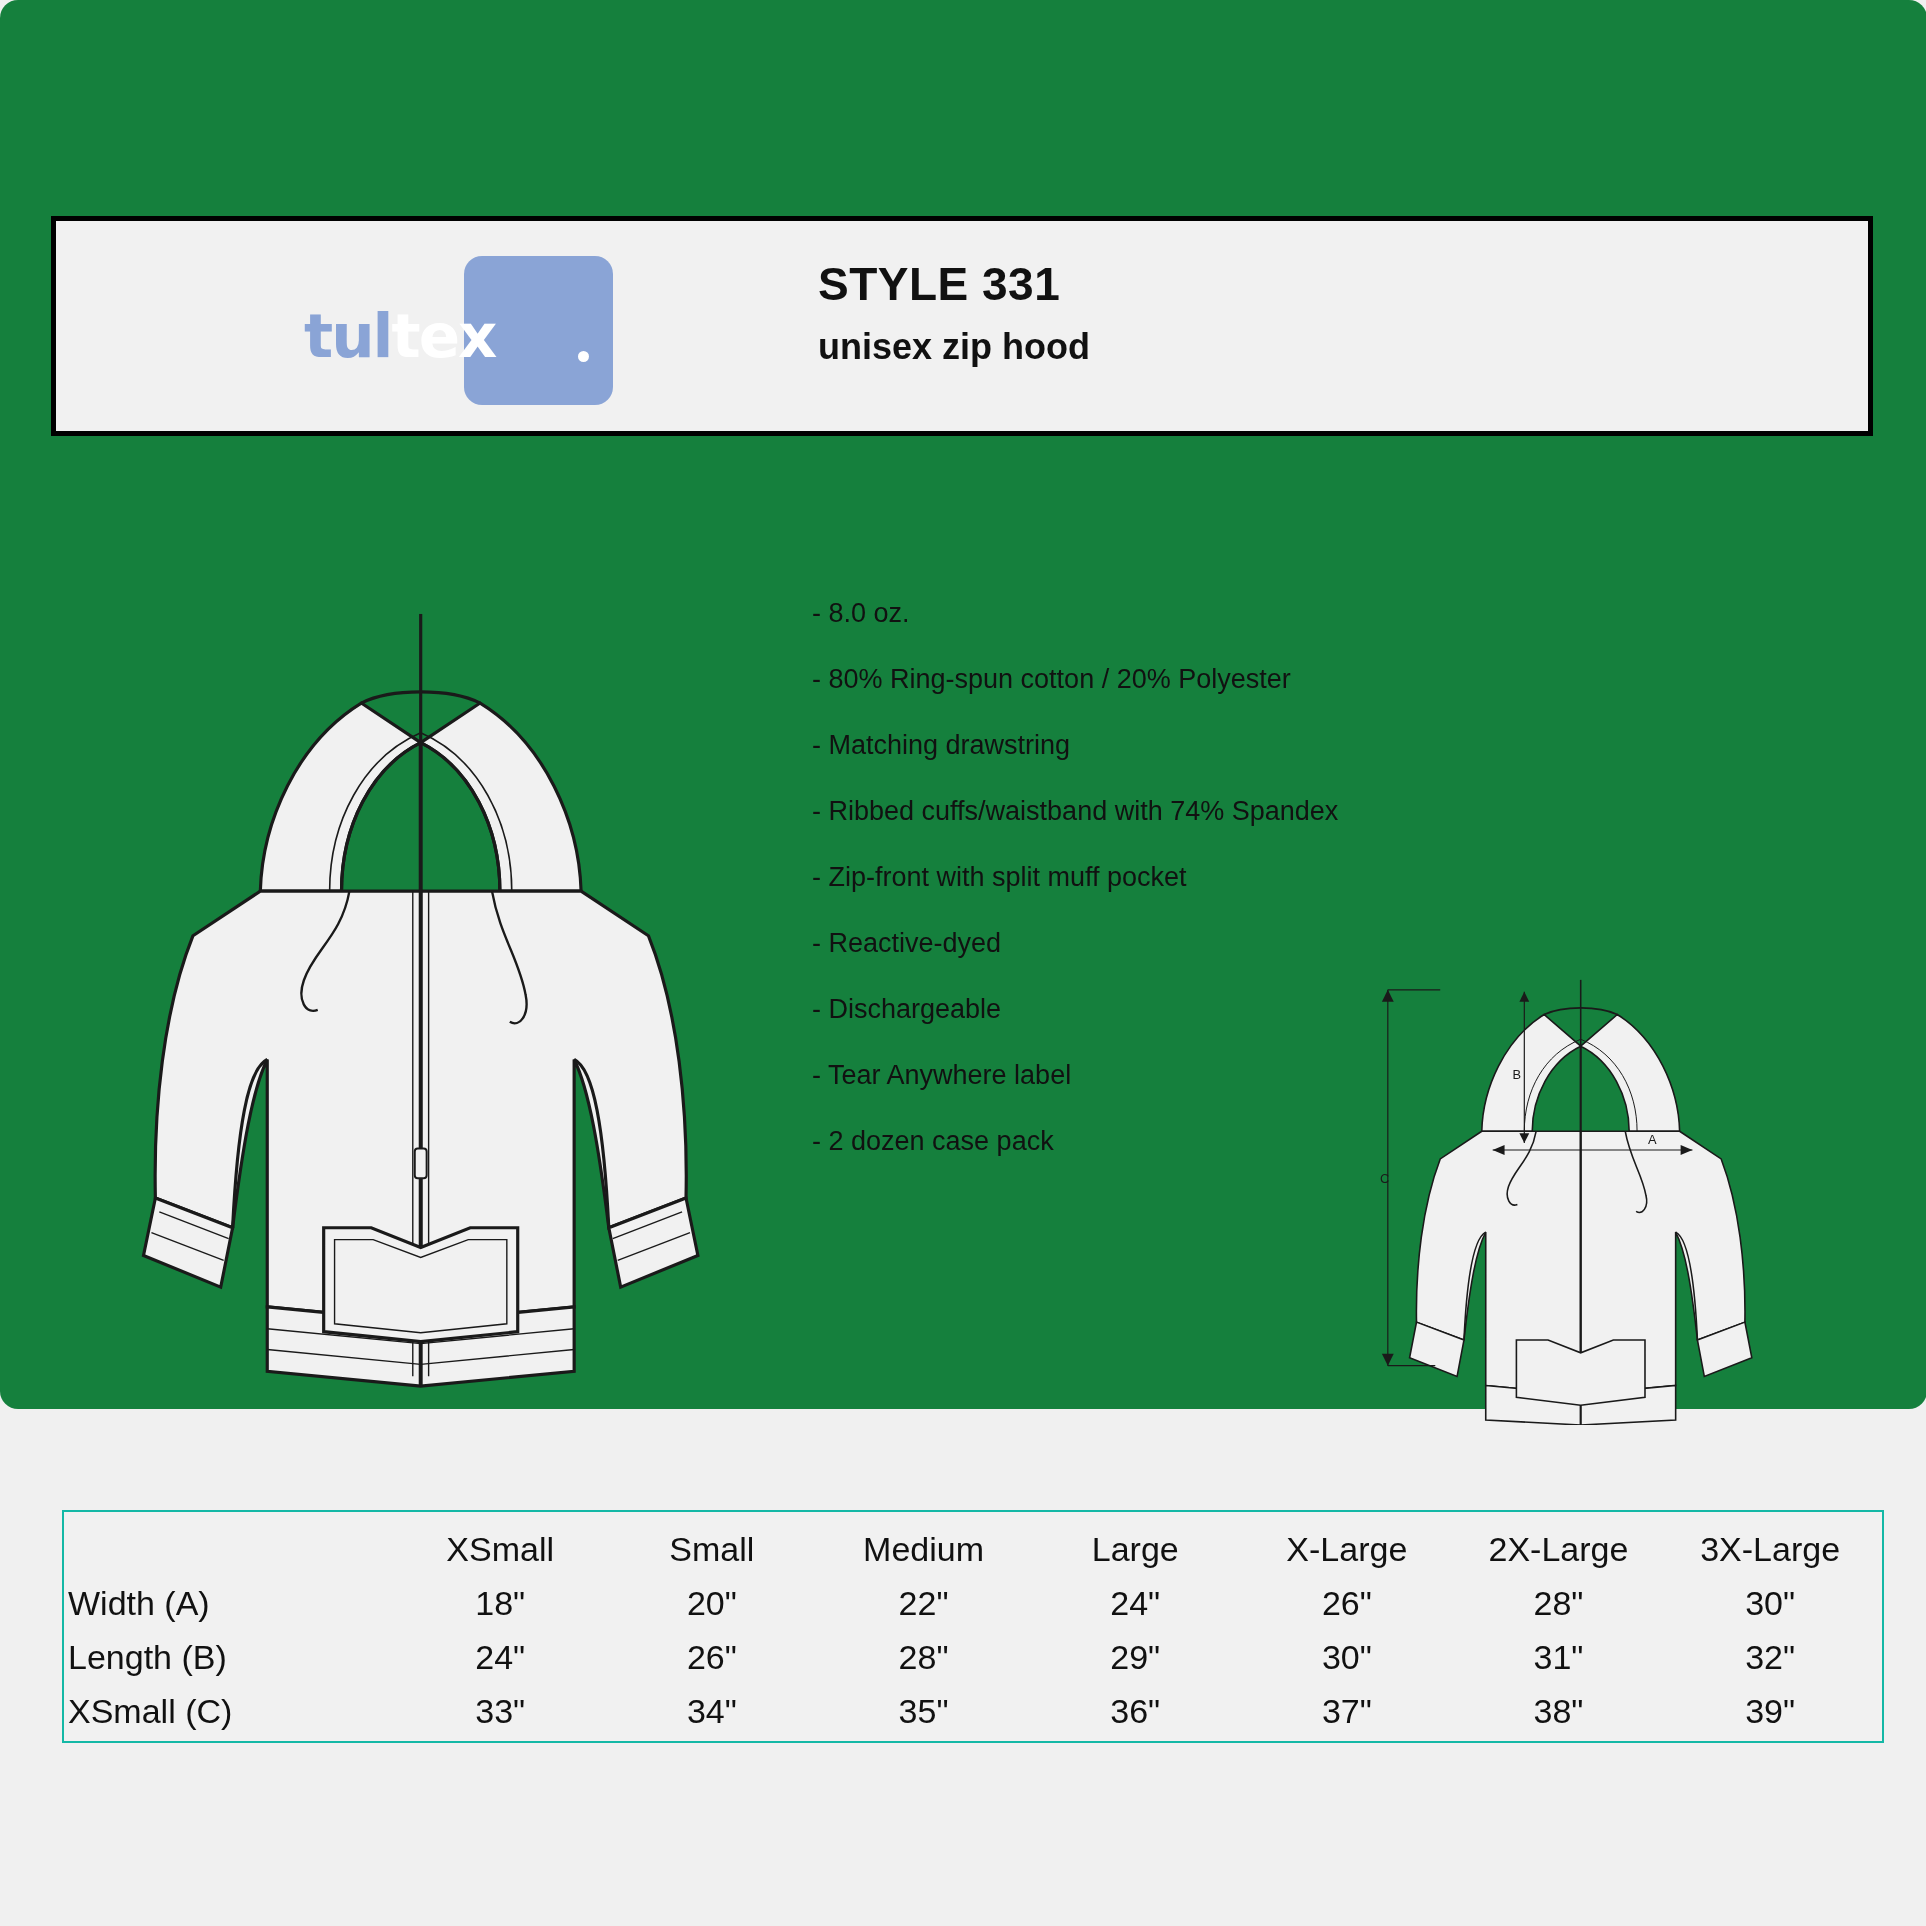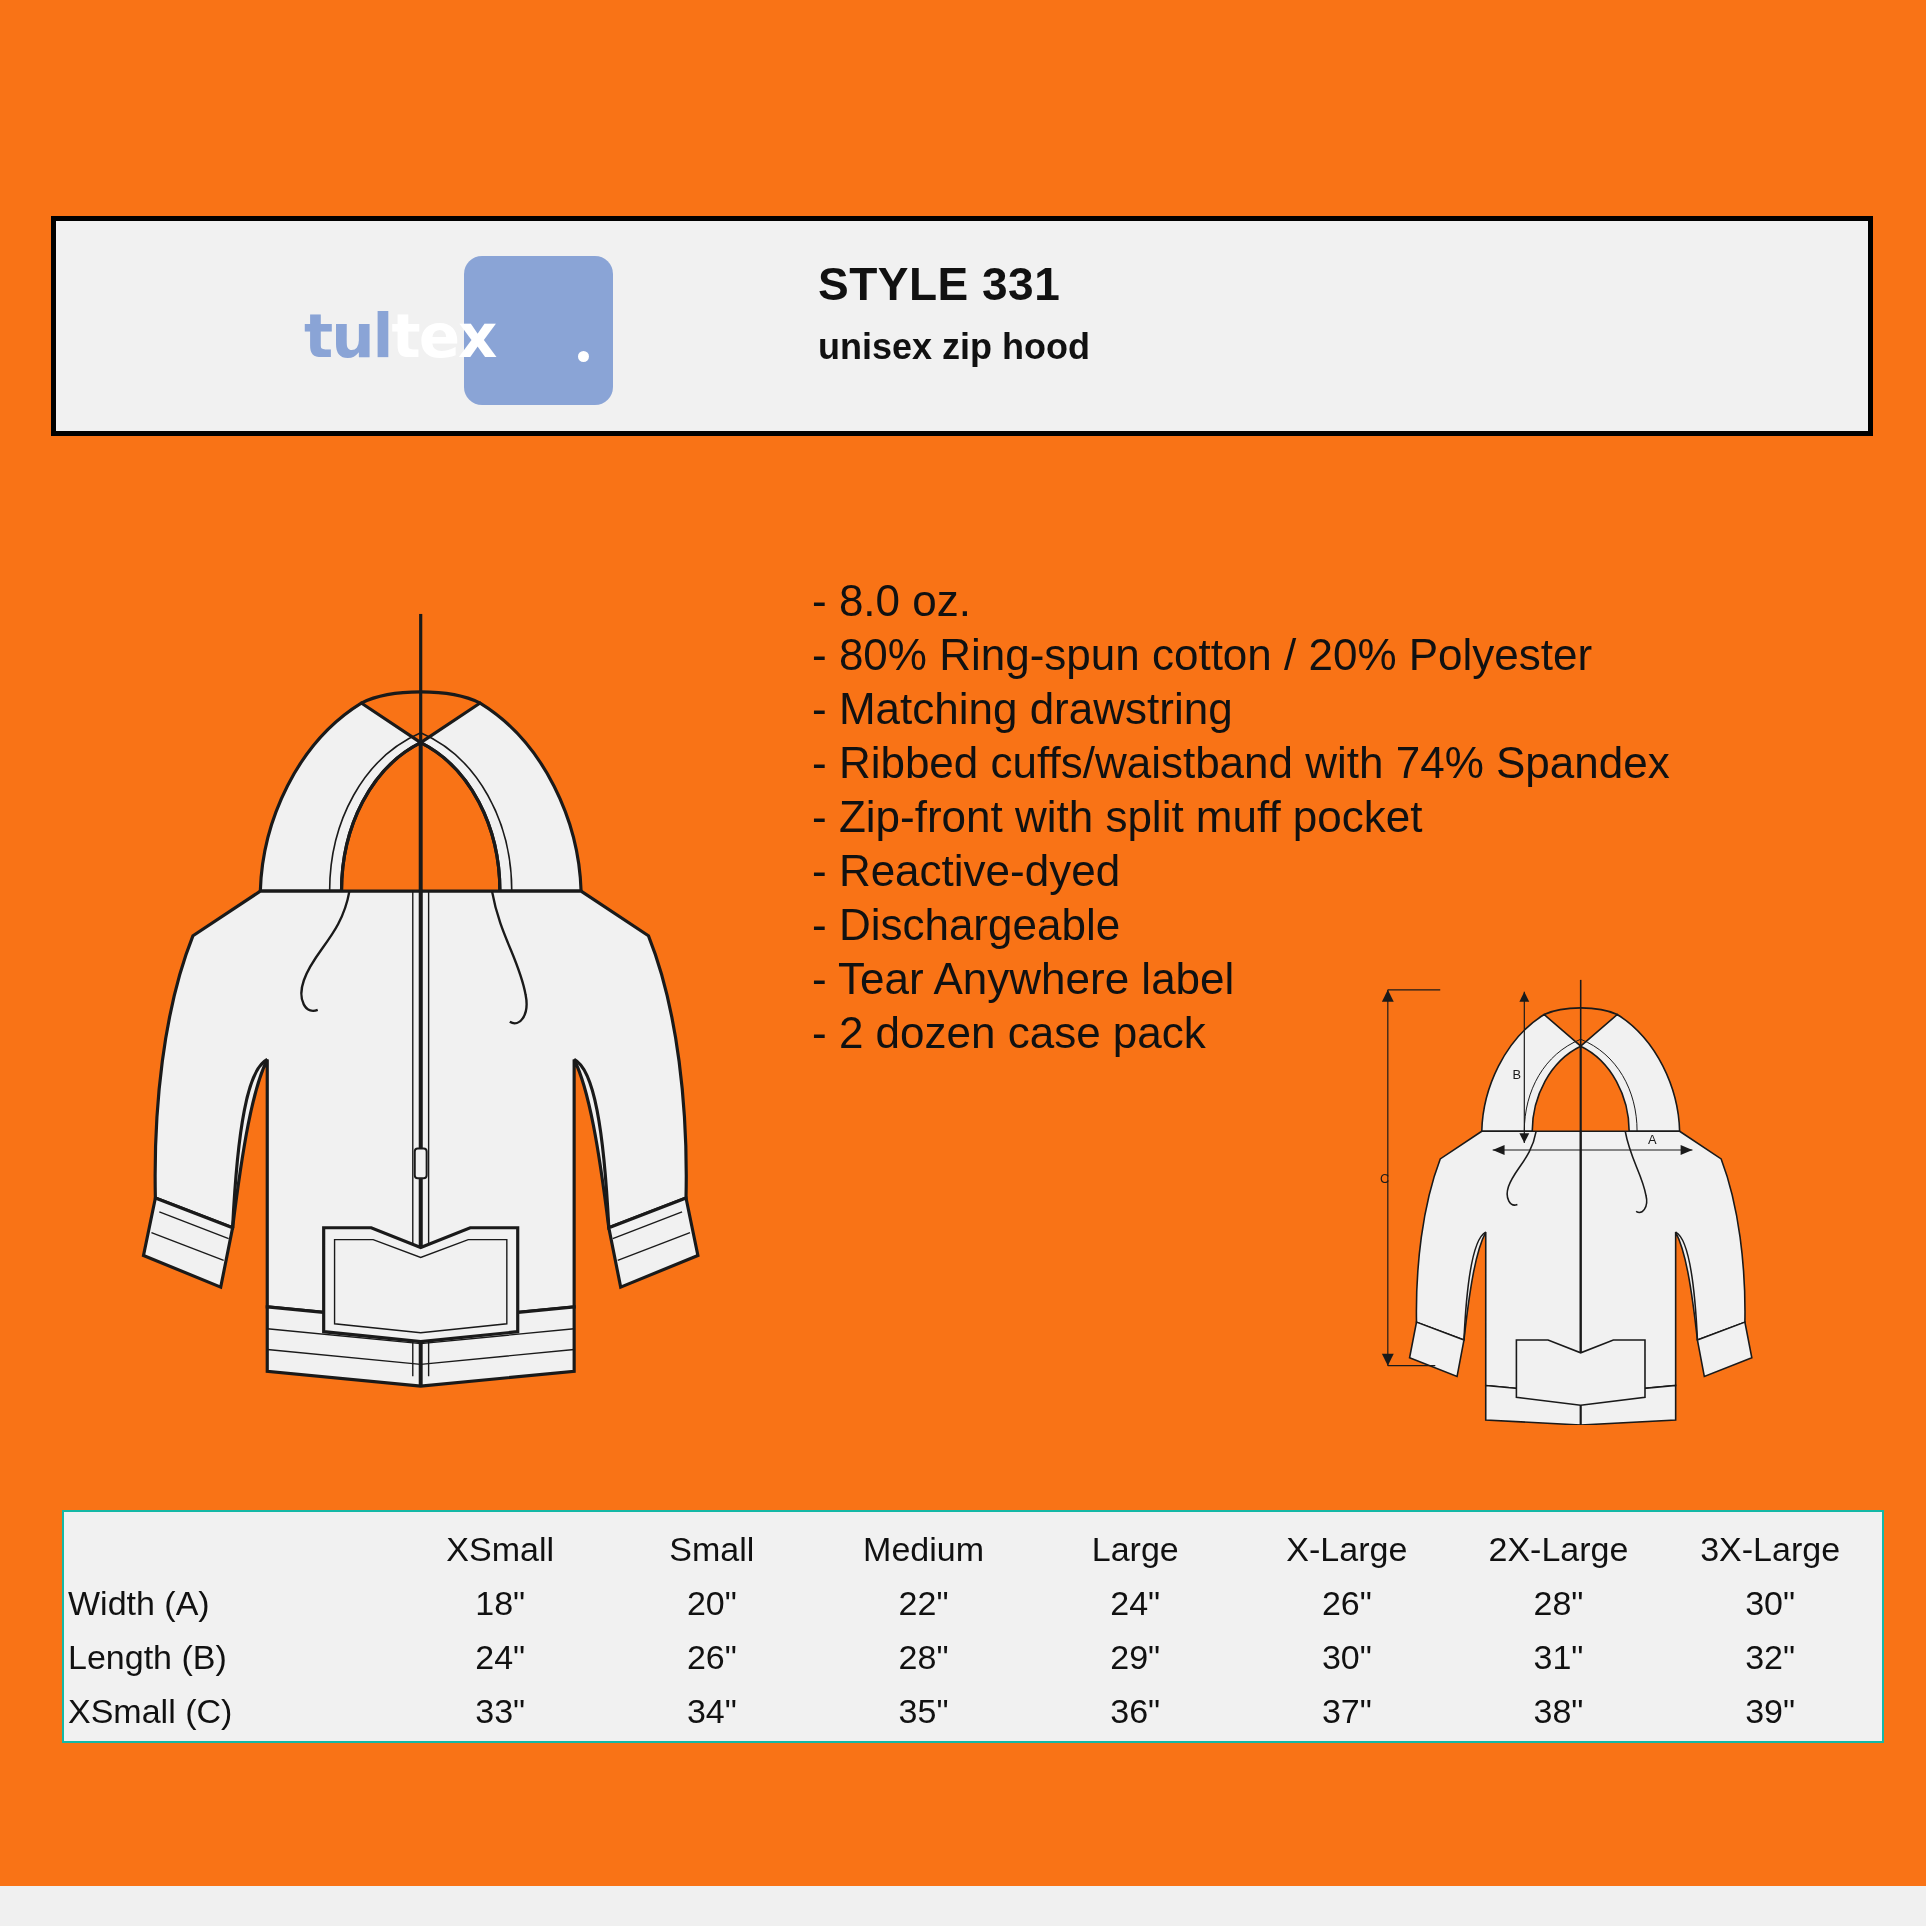--- a/index.html
+++ b/index.html
@@ -12,22 +12,23 @@
     height: 1927px;
     font-family: "Liberation Sans", sans-serif;
     color: #111;
     position: relative;
     overflow: hidden;
   }
   .sheet {
     position: absolute;
     left: 0; top: 0;
     width: 1927px;
-    height: 1886px;
-    background: #f97316;
+    height: 1409px;
+    background: #15803d;
+    border-radius: 18px;
   }
 
   
   .header-box {
     position: absolute;
     left: 51px;
     top: 216px;
     width: 1822px;
     height: 220px;
     border: 5px solid #000;
@@ -90,23 +91,24 @@
 
   
   .features {
     position: absolute;
     left: 812px;
     top: 574px;
     width: 891px;
   }
   .features li {
     list-style: none;
-    font-size: 44px;
+    font-size: 27px;
     line-height: 54px;
     white-space: nowrap;
+    margin-top: 12px;
   }
   .features ul {
     margin: 0;
     padding: 0;
   }
 
   
   .big-drawing {
     position: absolute;
     left: 94px;

